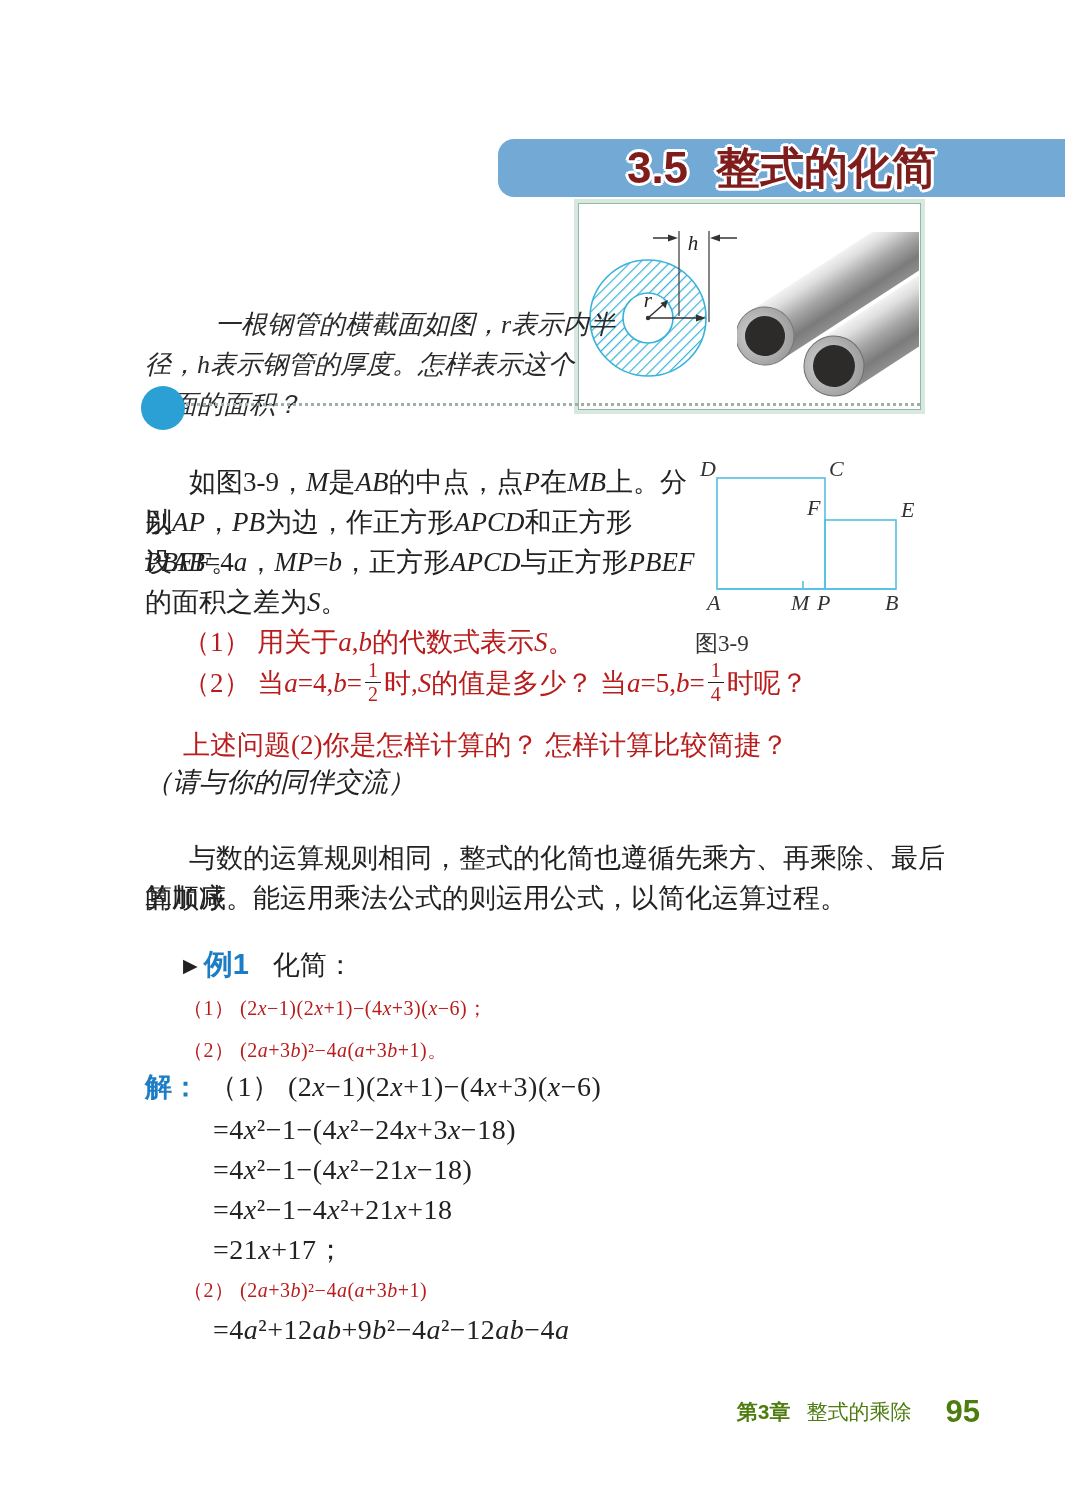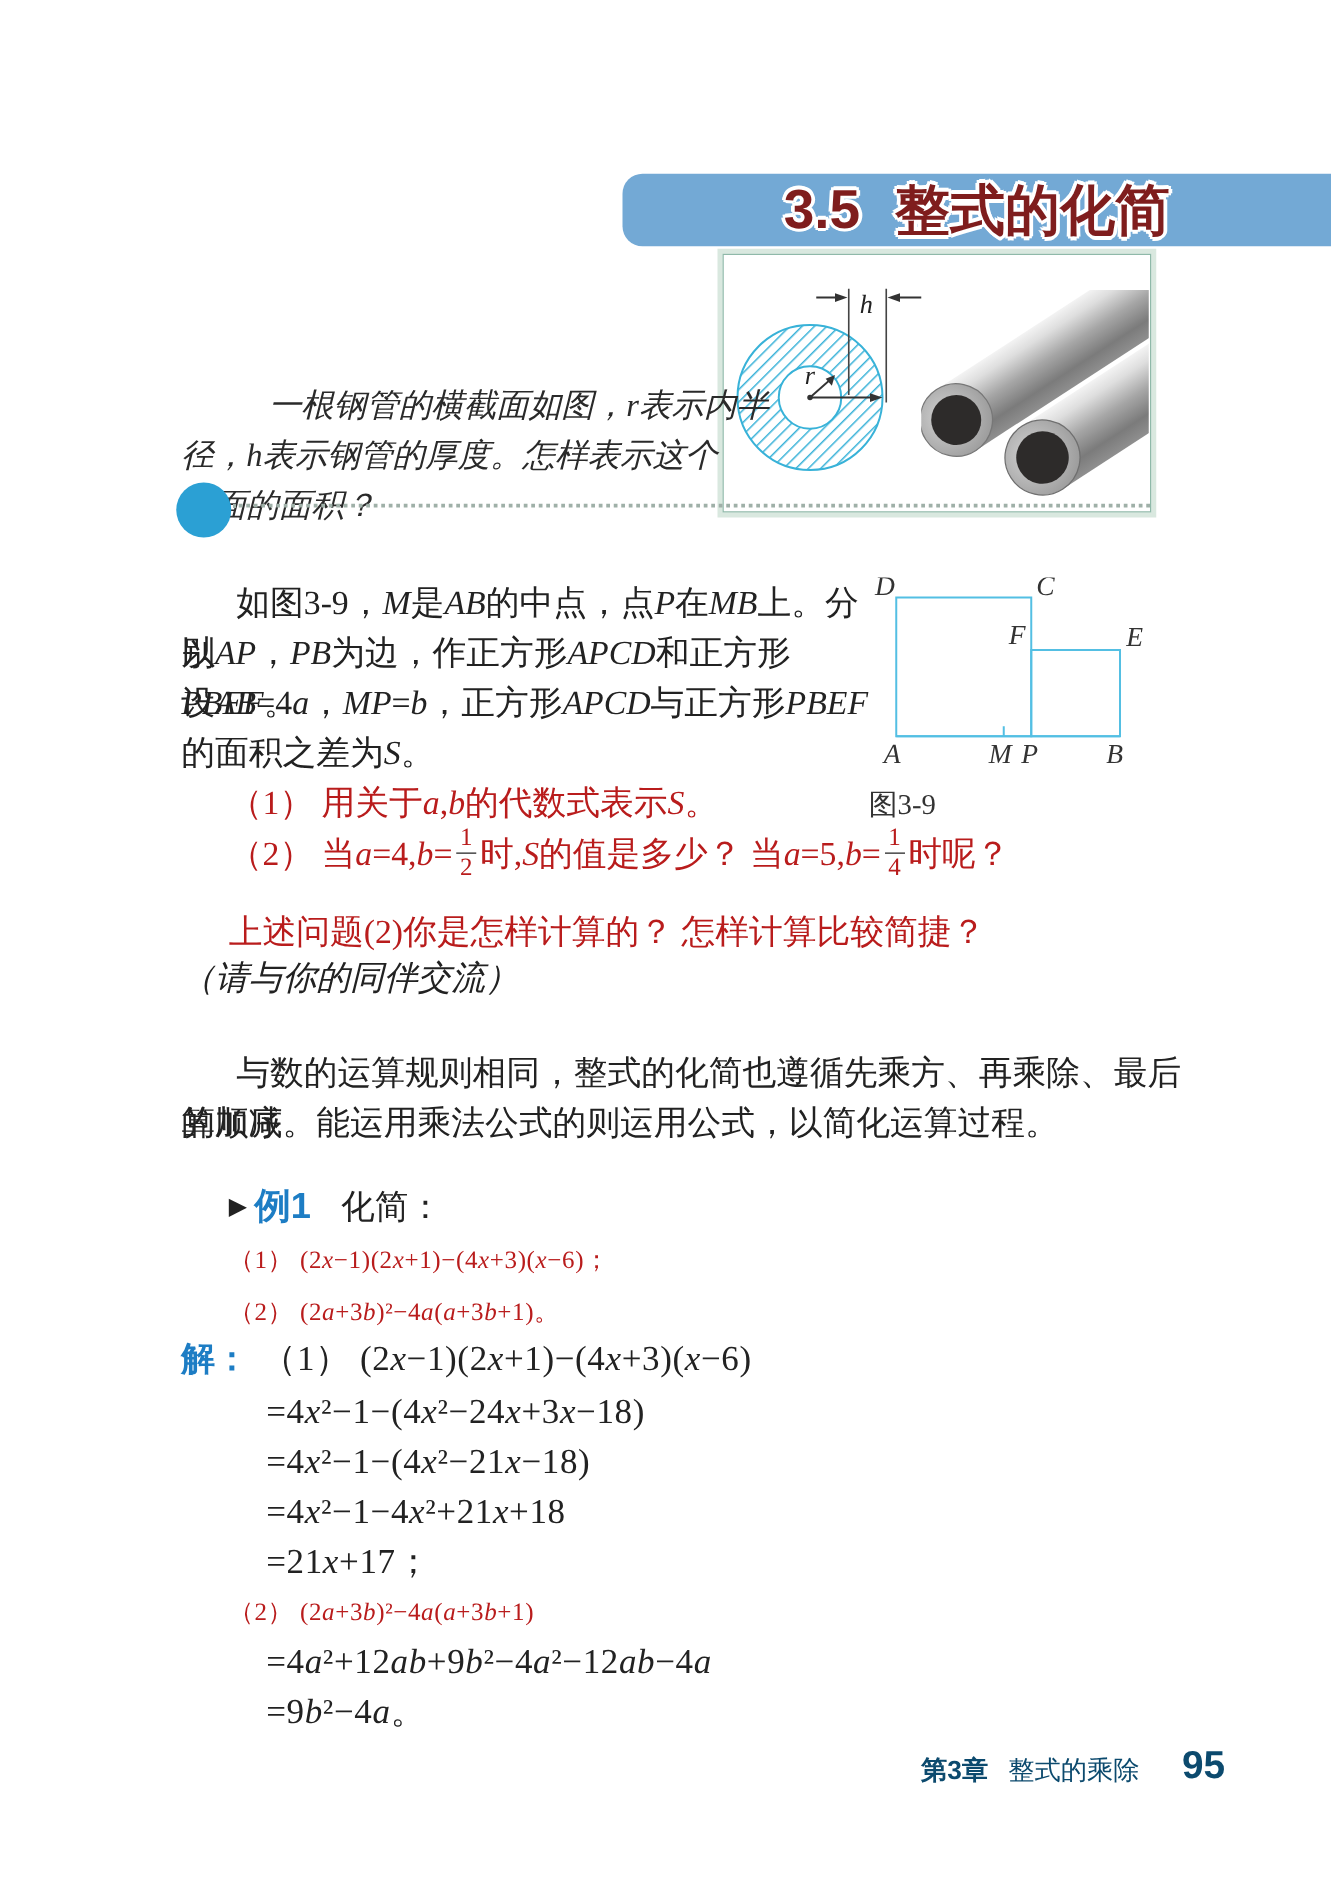--- a/index.html
+++ b/index.html
@@ -41,22 +41,22 @@
   .ex-label{font-size:29px;}
   .ex-title{font-size:27px;margin-left:18px;color:#222;}
   .sol-line{left:145px;display:flex;align-items:baseline;gap:10px;}
   .stepline{left:213px;width:560px;height:40px;font-size:28px;line-height:40px;letter-spacing:.5px;}
 
   
   .fig39{left:695px;top:462px;}
   .fig39-caption{left:695px;top:628px;width:215px;font-size:23px;color:#333;}
 
   
-  .footer{left:0;top:1394px;right:85px;display:flex;align-items:flex-end;justify-content:flex-end;
-          font-family:"Liberation Sans",sans-serif;color:#0c4a6e;}
+  .footer{left:0;top:1394px;right:85px;display:flex;align-items:center;justify-content:flex-end;
+          font-family:"Liberation Sans",sans-serif;color:#4d7c0f;}
   .f-chap{font-weight:bold;font-size:21px;}
   .f-book{font-size:21px;margin-left:16px;}
   .f-page{font-weight:bold;font-size:31px;margin-left:34px;}
 
   i{font-style:italic;}
 </style>
 </head>
 <body>
 
 <div class="page">
@@ -185,21 +185,20 @@
   <div class="abs sol-line" style="top:1068px;">
     <span class="blue" style="font-size:27px;">解：</span>
     <span class="mathline" style="font-size:28px;">（1） (2<i>x</i>−1)(2<i>x</i>+1)−(4<i>x</i>+3)(<i>x</i>−6)</span>
   </div>
   <div class="abs stepline" style="top:1110px;">=4<i>x</i>²−1−(4<i>x</i>²−24<i>x</i>+3<i>x</i>−18)</div>
   <div class="abs stepline" style="top:1150px;">=4<i>x</i>²−1−(4<i>x</i>²−21<i>x</i>−18)</div>
   <div class="abs stepline" style="top:1190px;">=4<i>x</i>²−1−4<i>x</i>²+21<i>x</i>+18</div>
   <div class="abs stepline" style="top:1230px;">=21<i>x</i>+17；</div>
   <div class="abs itemline mathline" style="top:1270px;">（2） (2<i>a</i>+3<i>b</i>)²−4<i>a</i>(<i>a</i>+3<i>b</i>+1)</div>
   <div class="abs stepline" style="top:1310px;">=4<i>a</i>²+12<i>ab</i>+9<i>b</i>²−4<i>a</i>²−12<i>ab</i>−4<i>a</i></div>
-  <div class="abs stepline" style="top:1350px;">=9<i>b</i>²−4<i>a</i>。</div>
 
   <div class="abs footer">
     <span class="f-chap">第3章</span>
     <span class="f-book">整式的乘除</span>
     <span class="f-page">95</span>
   </div>
 
 </div>
 
 </body></html>

